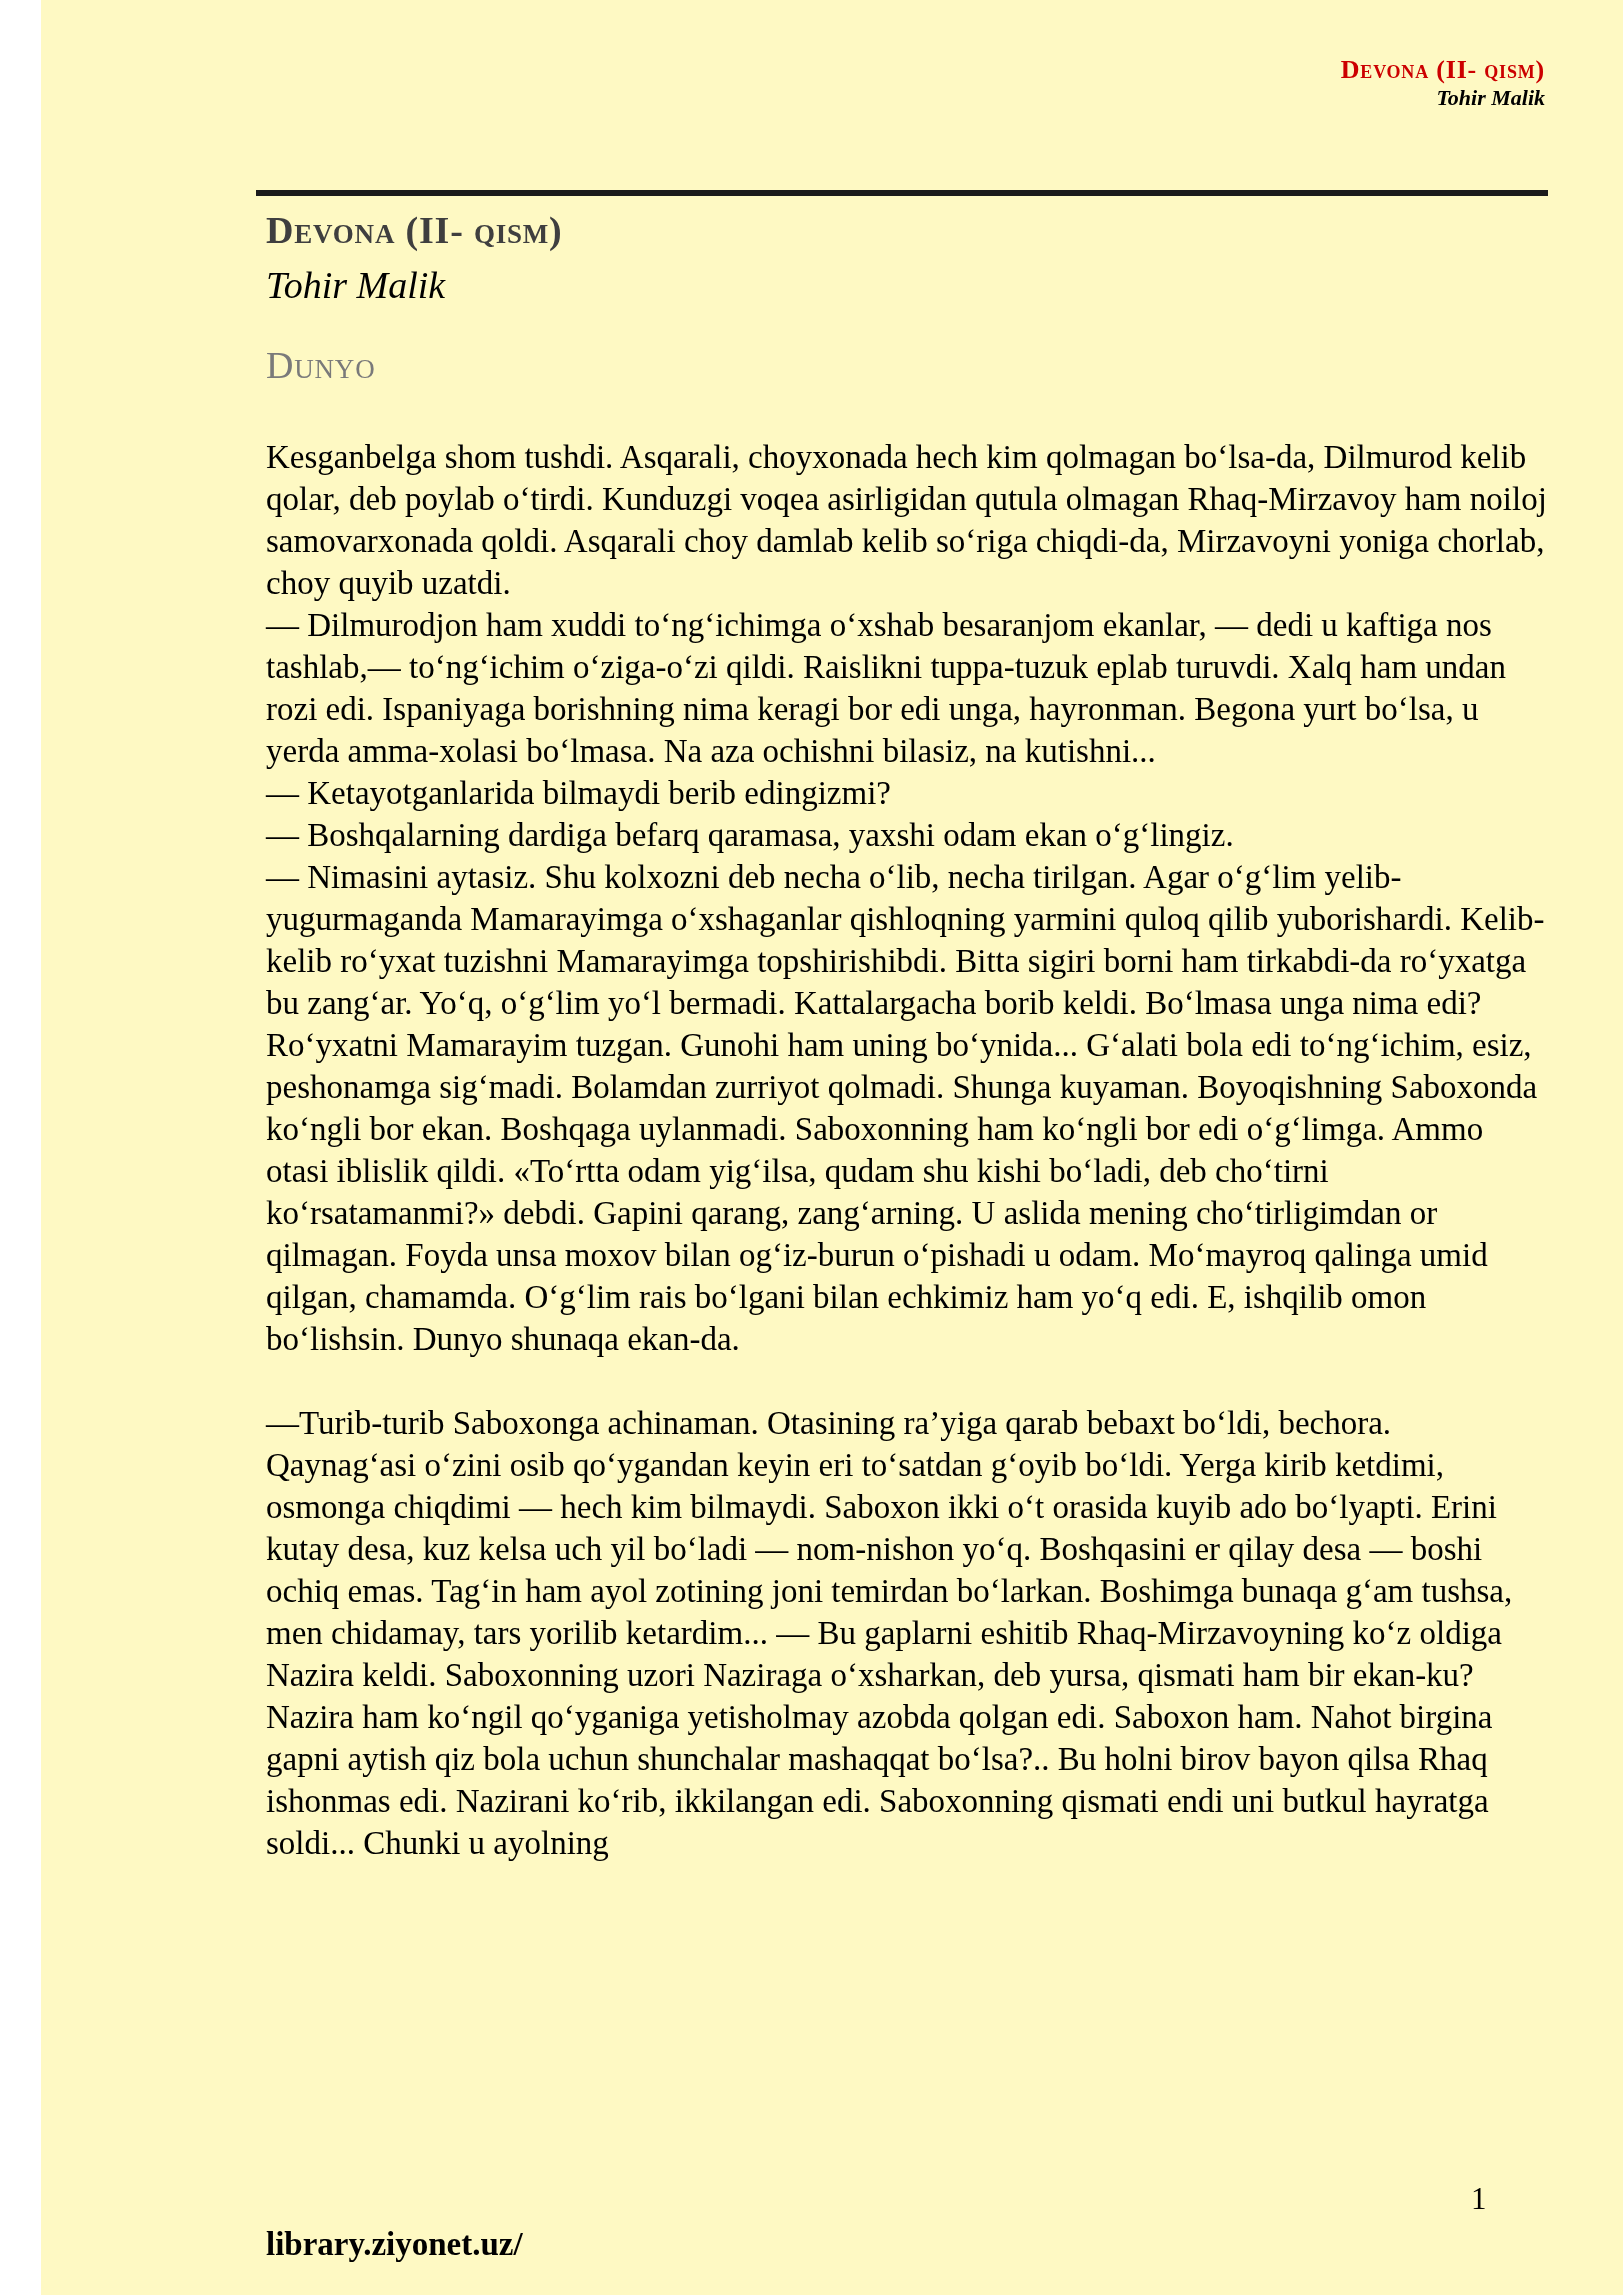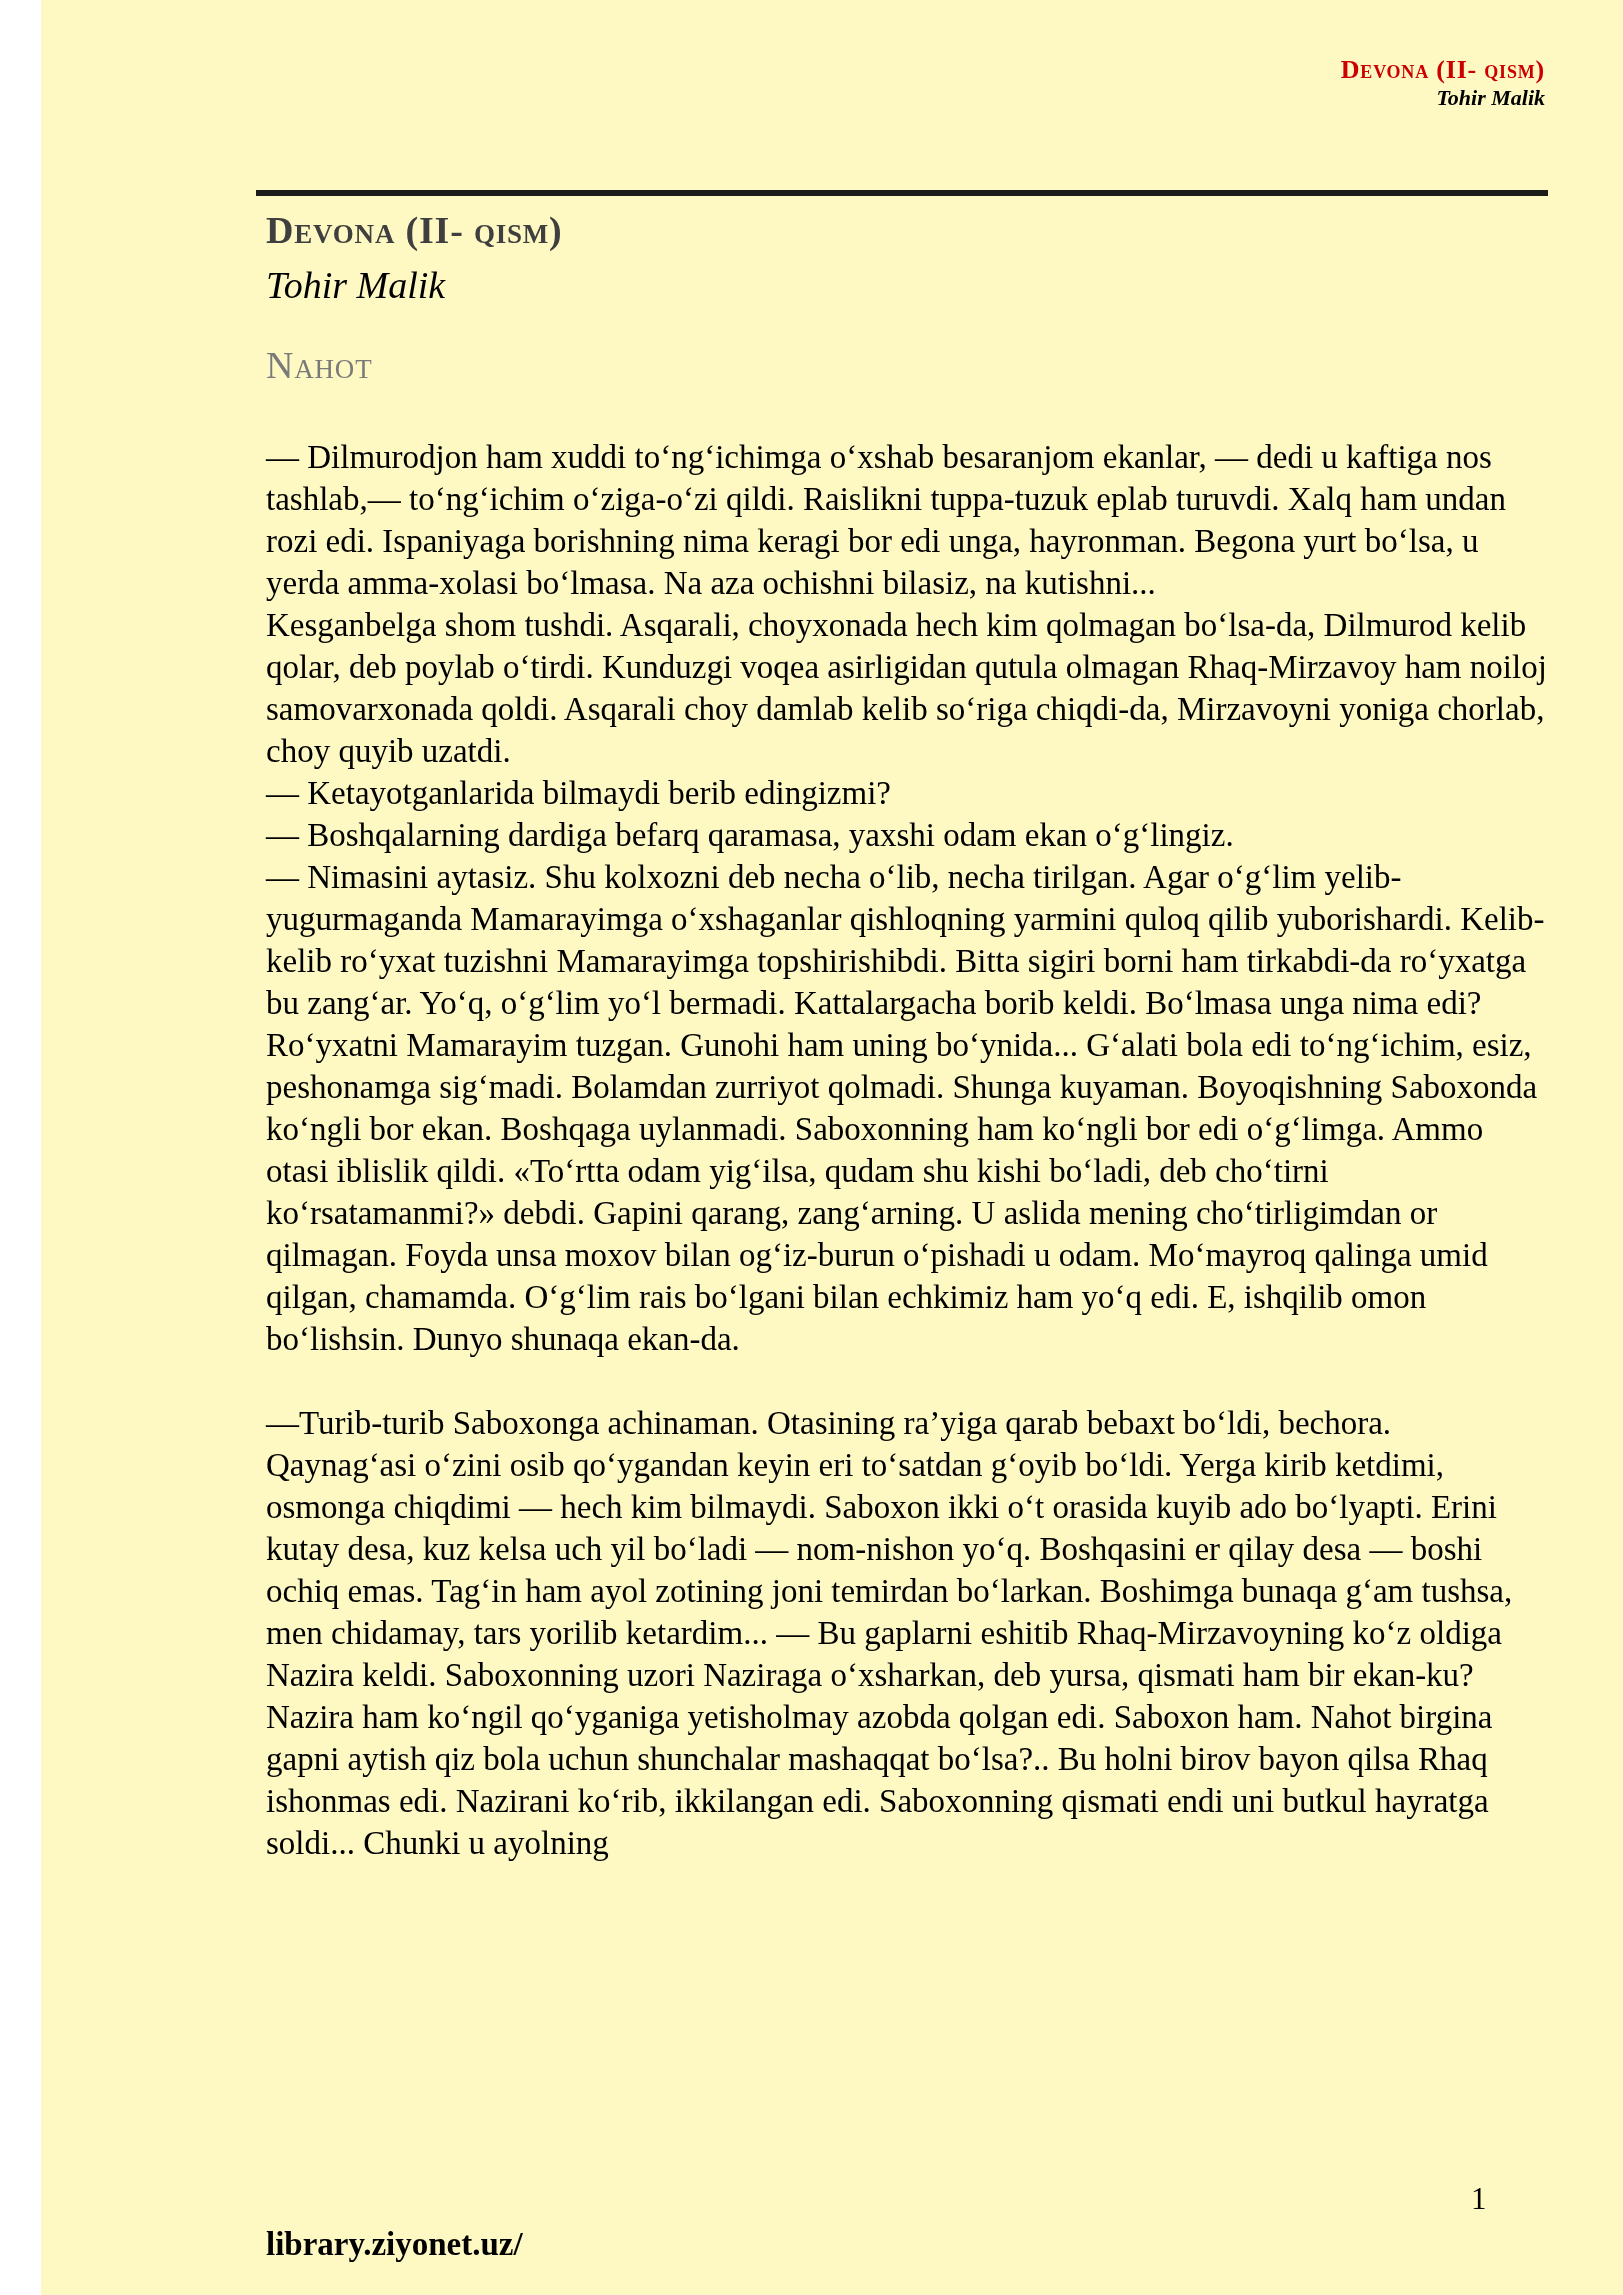--- a/index.html
+++ b/index.html
@@ -123,25 +123,25 @@
     <div class="rh-title">Devona (II- qism)</div>
     <div class="rh-author">Tohir Malik</div>
   </div>
 
   <div class="top-rule"></div>
 
   <div class="doc-title">Devona (II- qism)</div>
 
   <div class="doc-author">Tohir Malik</div>
 
-  <div class="section-heading">Nahot</div>
+  <div class="section-heading">Dunyo</div>
 
   <div class="body-text">
+    <p>Kesganbelga shom tushdi. Asqarali, choyxonada hech kim qolmagan bo‘lsa-da, Dilmurod kelib qolar, deb poylab o‘tirdi. Kunduzgi voqea asirligidan qutula olmagan Rhaq-Mirzavoy ham noiloj samovarxonada qoldi. Asqarali choy damlab kelib so‘riga chiqdi-da, Mirzavoyni yoniga chorlab, choy quyib uzatdi.</p>
     <p>— Dilmurodjon ham xuddi to‘ng‘ichimga o‘xshab besaranjom ekanlar, — dedi u kaftiga nos tashlab,— to‘ng‘ichim o‘ziga-o‘zi qildi. Raislikni tuppa-tuzuk eplab turuvdi. Xalq ham undan rozi edi. Ispaniyaga borishning nima keragi bor edi unga, hayronman. Begona yurt bo‘lsa, u yerda amma-xolasi bo‘lmasa. Na aza ochishni bilasiz, na kutishni...</p>
-    <p>Kesganbelga shom tushdi. Asqarali, choyxonada hech kim qolmagan bo‘lsa-da, Dilmurod kelib qolar, deb poylab o‘tirdi. Kunduzgi voqea asirligidan qutula olmagan Rhaq-Mirzavoy ham noiloj samovarxonada qoldi. Asqarali choy damlab kelib so‘riga chiqdi-da, Mirzavoyni yoniga chorlab, choy quyib uzatdi.</p>
     <p>— Ketayotganlarida bilmaydi berib edingizmi?</p>
     <p>— Boshqalarning dardiga befarq qaramasa, yaxshi odam ekan o‘g‘lingiz.</p>
     <p>— Nimasini aytasiz. Shu kolxozni deb necha o‘lib, necha tirilgan. Agar o‘g‘lim yelib-yugurmaganda Mamarayimga o‘xshaganlar qishloqning yarmini quloq qilib yuborishardi. Kelib-kelib ro‘yxat tuzishni Mamarayimga topshirishibdi. Bitta sigiri borni ham tirkabdi-da ro‘yxatga bu zang‘ar. Yo‘q, o‘g‘lim yo‘l bermadi. Kattalargacha borib keldi. Bo‘lmasa unga nima edi? Ro‘yxatni Mamarayim tuzgan. Gunohi ham uning bo‘ynida... G‘alati bola edi to‘ng‘ichim, esiz, peshonamga sig‘madi. Bolamdan zurriyot qolmadi. Shunga kuyaman. Boyoqishning Saboxonda ko‘ngli bor ekan. Boshqaga uylanmadi. Saboxonning ham ko‘ngli bor edi o‘g‘limga. Ammo otasi iblislik qildi. «To‘rtta odam yig‘ilsa, qudam shu kishi bo‘ladi, deb cho‘tirni ko‘rsatamanmi?» debdi. Gapini qarang, zang‘arning. U aslida mening cho‘tirligimdan or qilmagan. Foyda unsa moxov bilan og‘iz-burun o‘pishadi u odam. Mo‘mayroq qalinga umid qilgan, chamamda. O‘g‘lim rais bo‘lgani bilan echkimiz ham yo‘q edi. E, ishqilib omon bo‘lishsin. Dunyo shunaqa ekan-da.</p>
     <div class="blank-line"></div>
     <p>—Turib-turib Saboxonga achinaman. Otasining ra’yiga qarab bebaxt bo‘ldi, bechora. Qaynag‘asi o‘zini osib qo‘ygandan keyin eri to‘satdan g‘oyib bo‘ldi. Yerga kirib ketdimi, osmonga chiqdimi — hech kim bilmaydi. Saboxon ikki o‘t orasida kuyib ado bo‘lyapti. Erini kutay desa, kuz kelsa uch yil bo‘ladi — nom-nishon yo‘q. Boshqasini er qilay desa — boshi ochiq emas. Tag‘in ham ayol zotining joni temirdan bo‘larkan. Boshimga bunaqa g‘am tushsa, men chidamay, tars yorilib ketardim... — Bu gaplarni eshitib Rhaq-Mirzavoyning ko‘z oldiga Nazira keldi. Saboxonning uzori Naziraga o‘xsharkan, deb yursa, qismati ham bir ekan-ku? Nazira ham ko‘ngil qo‘yganiga yetisholmay azobda qolgan edi. Saboxon ham. Nahot birgina gapni aytish qiz bola uchun shunchalar mashaqqat bo‘lsa?.. Bu holni birov bayon qilsa Rhaq ishonmas edi. Nazirani ko‘rib, ikkilangan edi. Saboxonning qismati endi uni butkul hayratga soldi... Chunki u ayolning</p>
   </div>
 
   <div class="page-number">1</div>
 
   <div class="footer-site">library.ziyonet.uz/</div>

